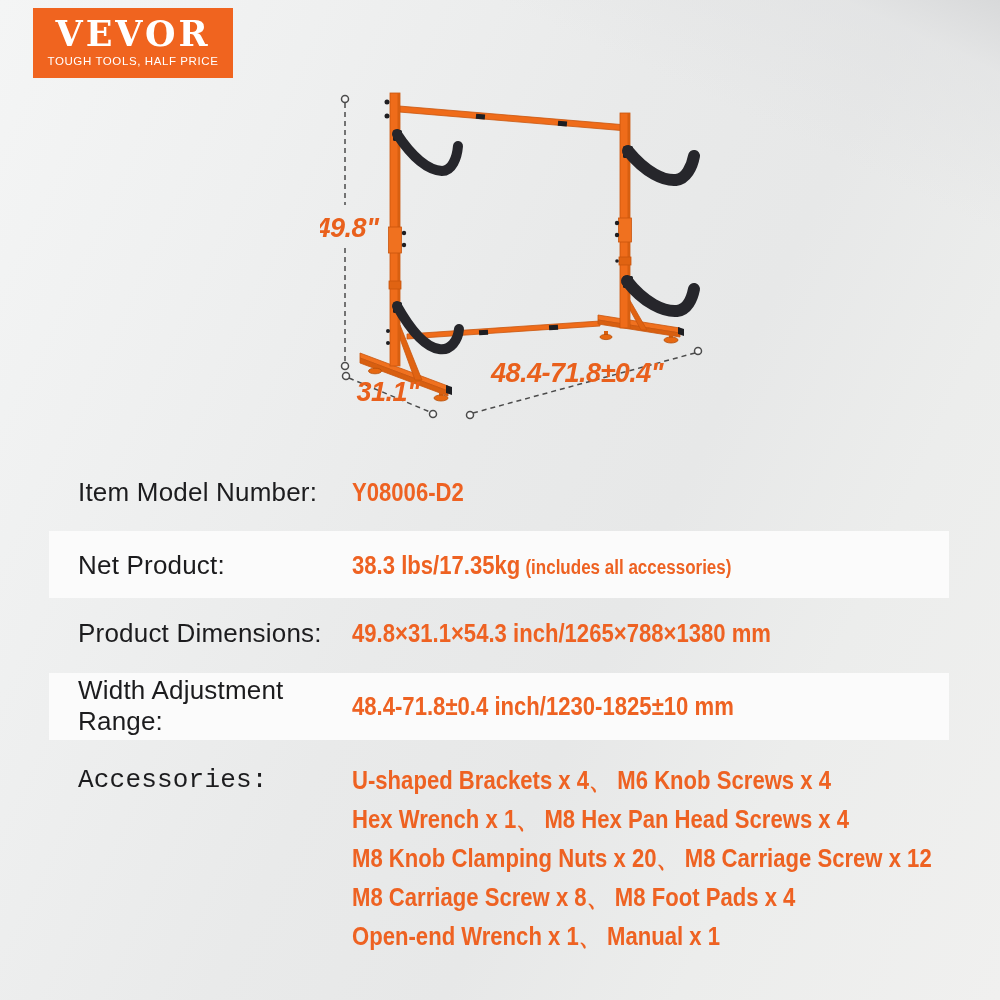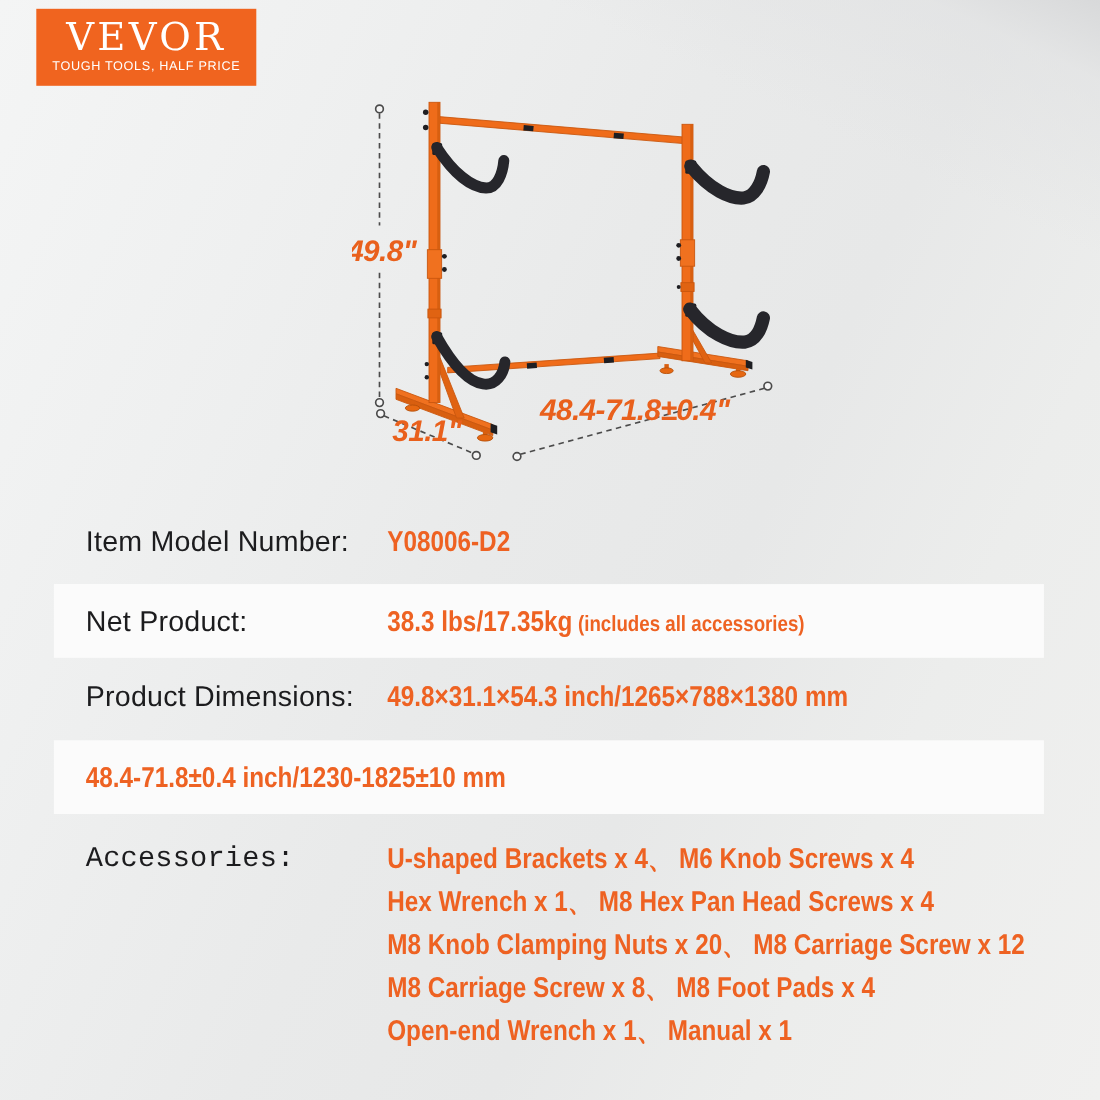--- a/index.html
+++ b/index.html
@@ -10,21 +10,21 @@
     background-image:
       linear-gradient(205deg, #d8d9da 0%, rgba(224,225,226,.55) 5%, rgba(234,235,235,0) 16%),
       linear-gradient(115deg, #f4f5f5 0%, #eff0f0 22%, #e9eaea 46%, #e7e8e8 62%, #ecedec 78%, #f0f0ef 100%);
   }
   
   .logo{
     position:absolute;left:33px;top:8px;width:200px;height:70px;
     background:#f0641f;color:#fff;text-align:center;box-sizing:border-box;padding-top:8px;
   }
   .logo-word{
-    font-family:"DejaVu Serif",serif;font-weight:normal;font-size:35px;line-height:36px;
+    font-family:"DejaVu Serif",serif;font-weight:bold;font-size:35px;line-height:36px;
     letter-spacing:3px;
   }
   .logo-tag{
     font-size:11.5px;font-weight:normal;letter-spacing:0.6px;margin-top:3px;
   }
   
   .figure{position:absolute;left:320px;top:85px;width:410px;height:335px;}
   .dim-label{
     font-family:"Liberation Sans",sans-serif;font-style:italic;font-weight:bold;
     font-size:27px;fill:#e9601c;letter-spacing:-0.5px;
@@ -164,20 +164,21 @@
       <span>38.3 lbs/17.35kg</span><span class="value-note">(includes all accessories)</span>
     </div>
   </div>
 
   <div class="row row-3">
     <div class="spec-label">Product Dimensions:</div>
     <div class="spec-value">49.8×31.1×54.3 inch/1265×788×1380 mm</div>
   </div>
 
   <div class="row row-4">
+    <div class="spec-label">Width Adjustment Range:</div>
     <div class="spec-value">48.4-71.8±0.4 inch/1230-1825±10 mm</div>
   </div>
 
   <div class="row row-5">
     <div class="spec-label">Accessories:</div>
     <div class="spec-value acc-lines">
       <span class="acc-line">U-shaped Brackets x 4、 M6 Knob Screws x 4</span>
       <span class="acc-line">Hex Wrench x 1、 M8 Hex Pan Head Screws x 4</span>
       <span class="acc-line">M8 Knob Clamping Nuts x 20、 M8 Carriage Screw x 12</span>
       <span class="acc-line">M8 Carriage Screw x 8、 M8 Foot Pads x 4</span>

